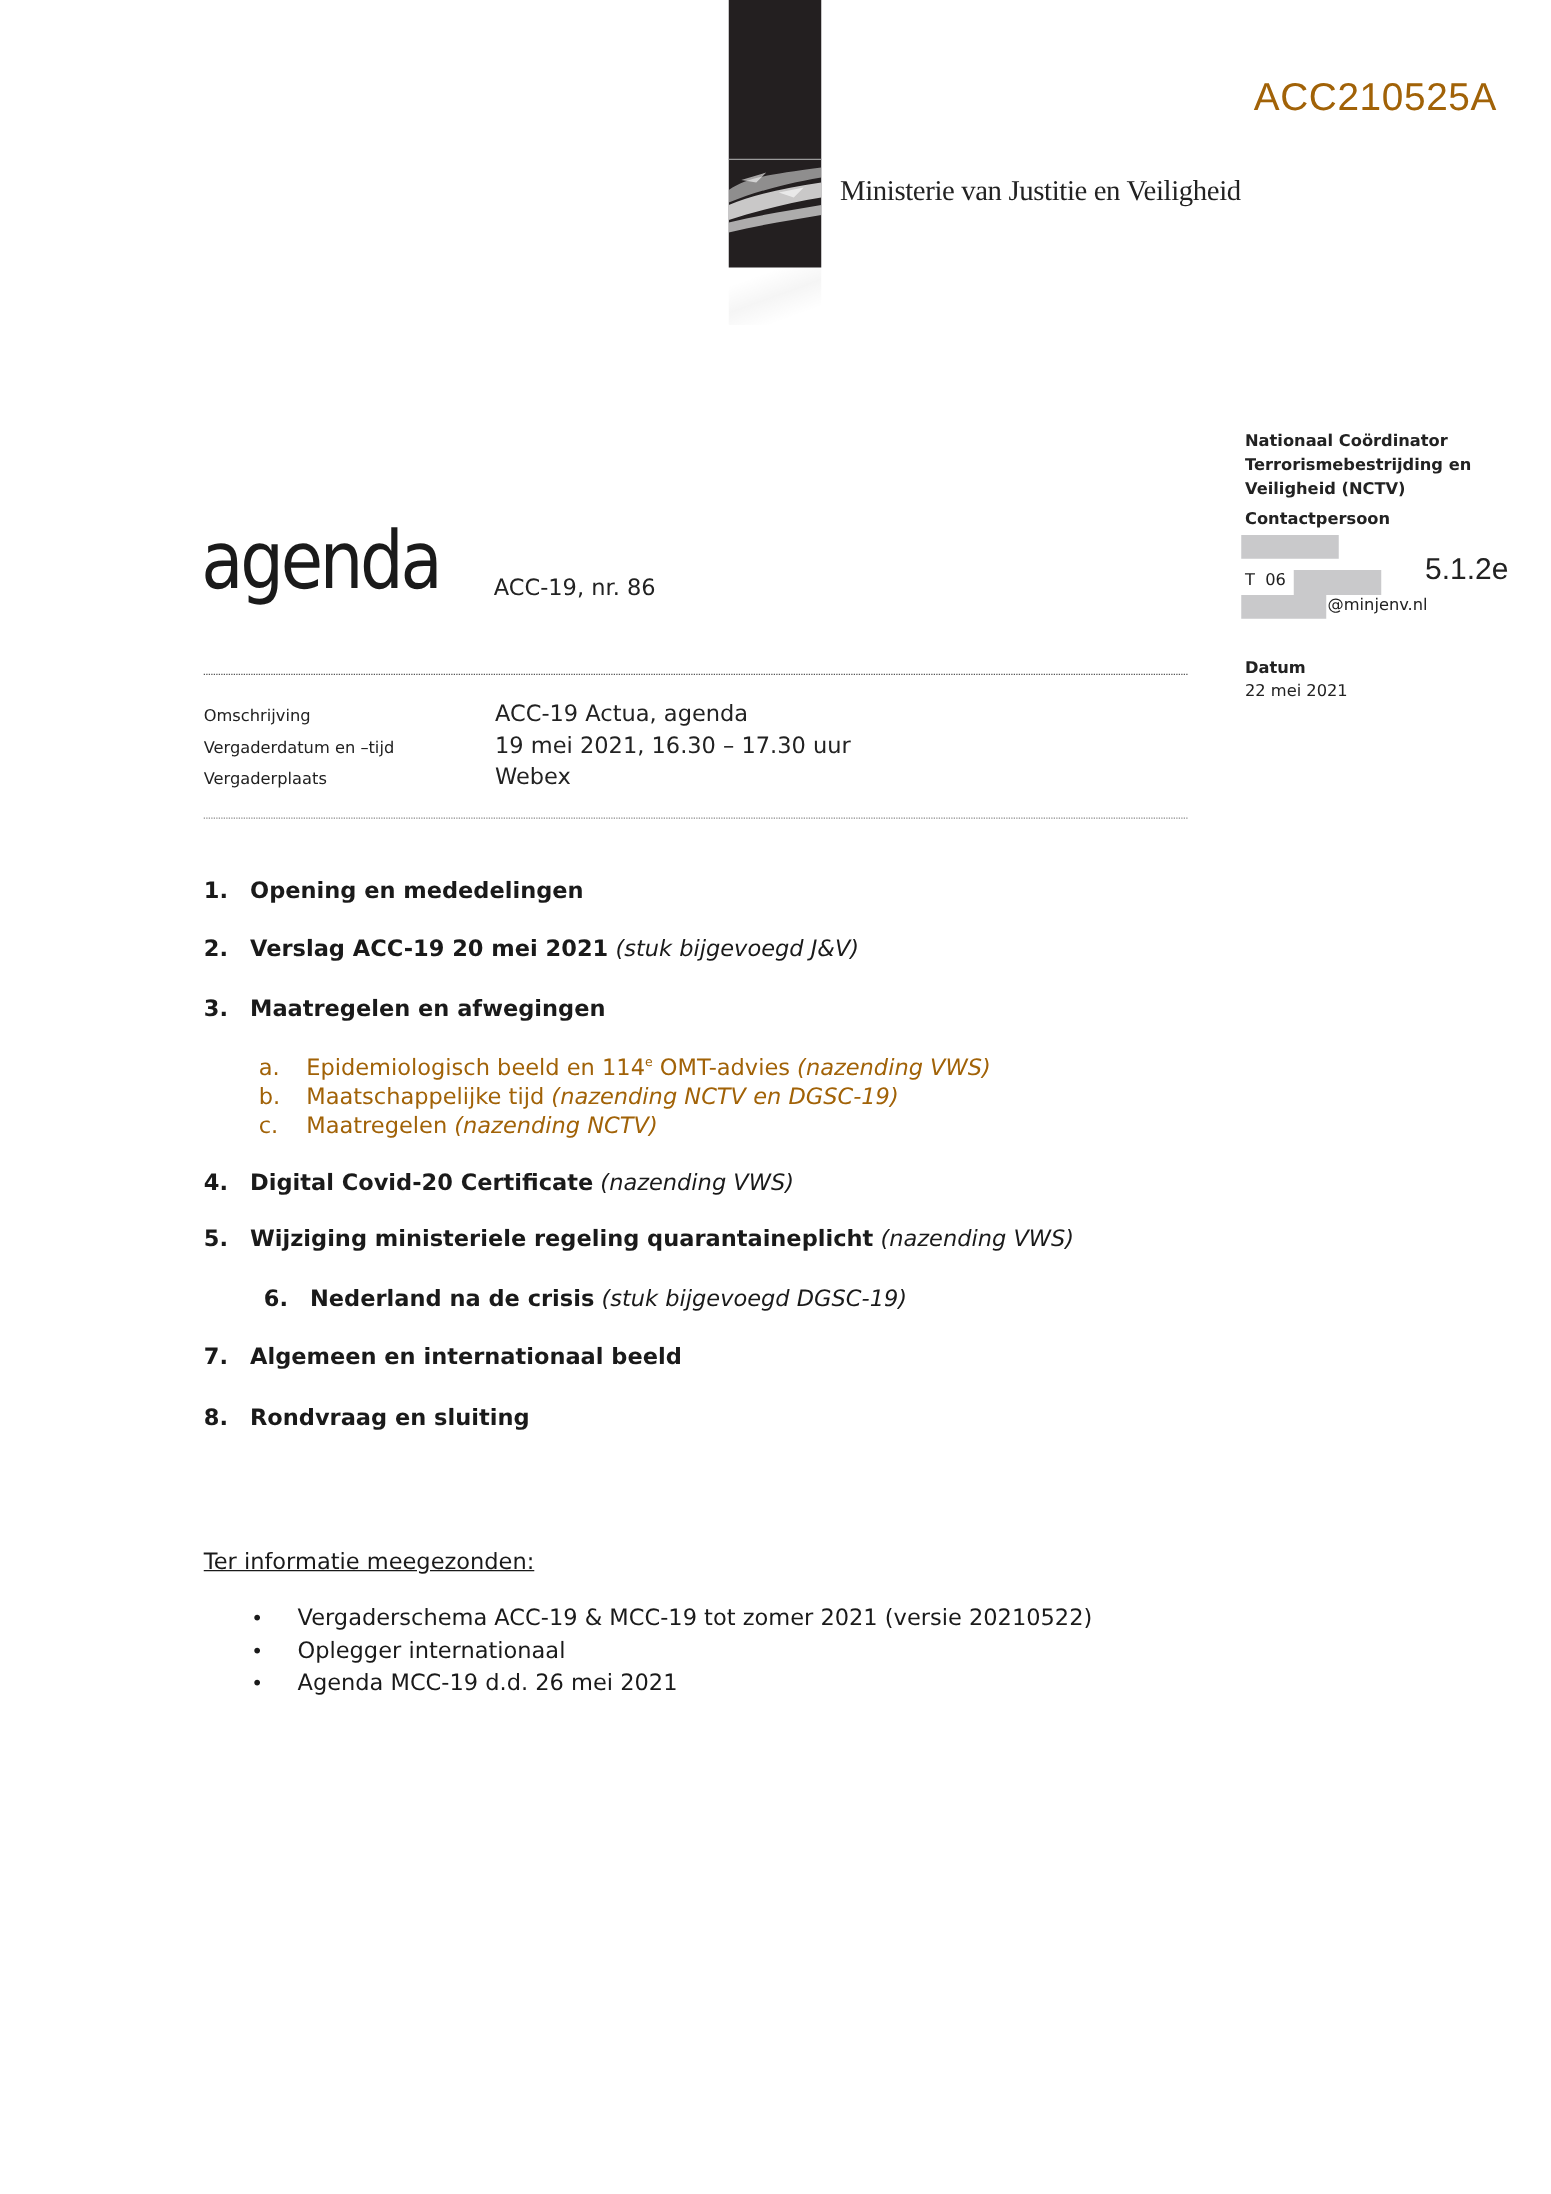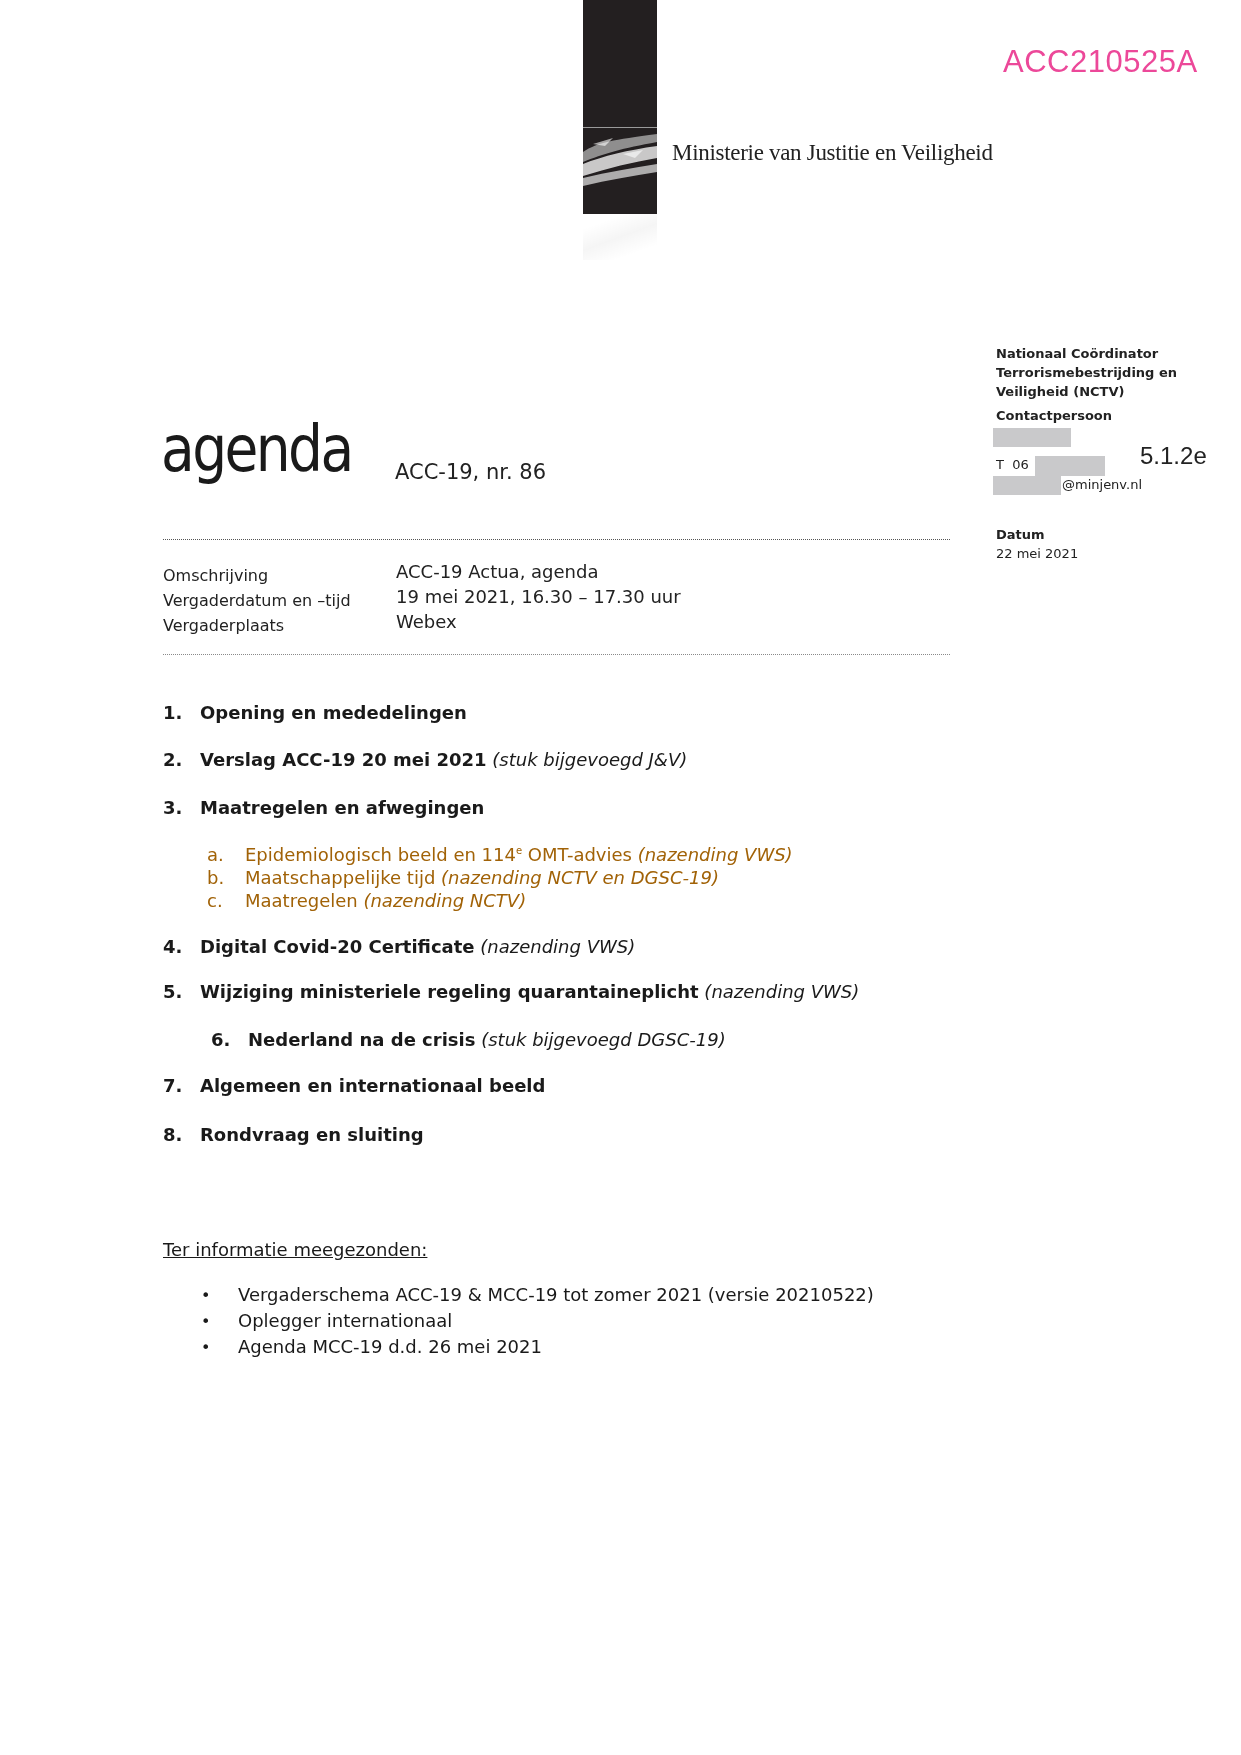--- a/index.html
+++ b/index.html
@@ -7,39 +7,39 @@
          font-family: "DejaVu Sans", sans-serif; }
   .abs { position: absolute; white-space: nowrap; }
 
   
   .logo-bar { position: absolute; left: 583px; top: 0; width: 74px; height: 214px; background: #231f20; }
   .logo-bar .divider { position: absolute; left: 0; right: 0; top: 127px; height: 1px; background: #9a9a9a; }
   .logo-bar .texture { position: absolute; left: 0; right: 0; top: 132px; height: 62px; overflow: hidden; }
   .logo-reflect { position: absolute; left: 583px; top: 214px; width: 74px; height: 46px;
                   background: linear-gradient(160deg, rgba(0,0,0,0) 20%, rgba(0,0,0,0.04) 50%, rgba(0,0,0,0) 80%); }
 
-  .doc-code { left: 1003px; top: 44px; font-family: "Liberation Sans", sans-serif; font-size: 31px; color: #ec4899; letter-spacing: 0.5px; }
+  .doc-code { left: 1003px; top: 60px; font-family: "Liberation Sans", sans-serif; font-size: 31px; color: #a16207; letter-spacing: 0.5px; }
   .ministry { left: 672px; top: 140px; font-family: Liberation Serif, serif; font-size: 23px; color: #222; letter-spacing: -0.3px; }
 
   
   .side { position: absolute; left: 996px; font-size: 13px; line-height: 19px; color: #222; }
   .side b { font-weight: bold; }
   .redact { position: absolute; background: #c9c9cb; }
   .art-code { left: 1140px; top: 442px; font-family: "Liberation Sans", sans-serif; font-size: 24px; color: #222; }
 
   
   .title { left: 161px; top: 412px; font-family: "DejaVu Sans", sans-serif; font-size: 64px; font-weight: normal;
            letter-spacing: -3px; color: #1a1a1a; transform: scaleX(0.86); transform-origin: left top; }
-  .title-sub { left: 395px; top: 460px; font-size: 21px; color: #222; }
+  .title-sub { left: 395px; top: 460px; font-size: 18px; color: #222; }
 
   .dotline { position: absolute; left: 163px; width: 787px; height: 0; border-top: 1px dotted #8a8a8a; }
   .dotline.first { top: 539px; border-top-color: #555; }
   .dotline.second { top: 654px; }
 
-  .meta-label { left: 163px; font-size: 16px; color: #222; }
+  .meta-label { left: 163px; font-size: 13px; color: #222; }
   .meta-value { left: 396px; font-size: 18px; color: #222; }
 
   .item { position: absolute; left: 163px; font-size: 18px; color: #1a1a1a; white-space: nowrap; }
   .item .num { display: inline-block; width: 37px; font-weight: bold; }
   .item .txt { font-weight: bold; }
   .item .note { font-style: italic; font-weight: normal; }
   .sub { position: absolute; left: 207px; font-size: 18px; white-space: nowrap; color: #a16207; }
   .sub .letter { display: inline-block; width: 38px; }
   .sub .note { font-style: italic; }
   sup { font-size: 10px; vertical-align: 7px; }

